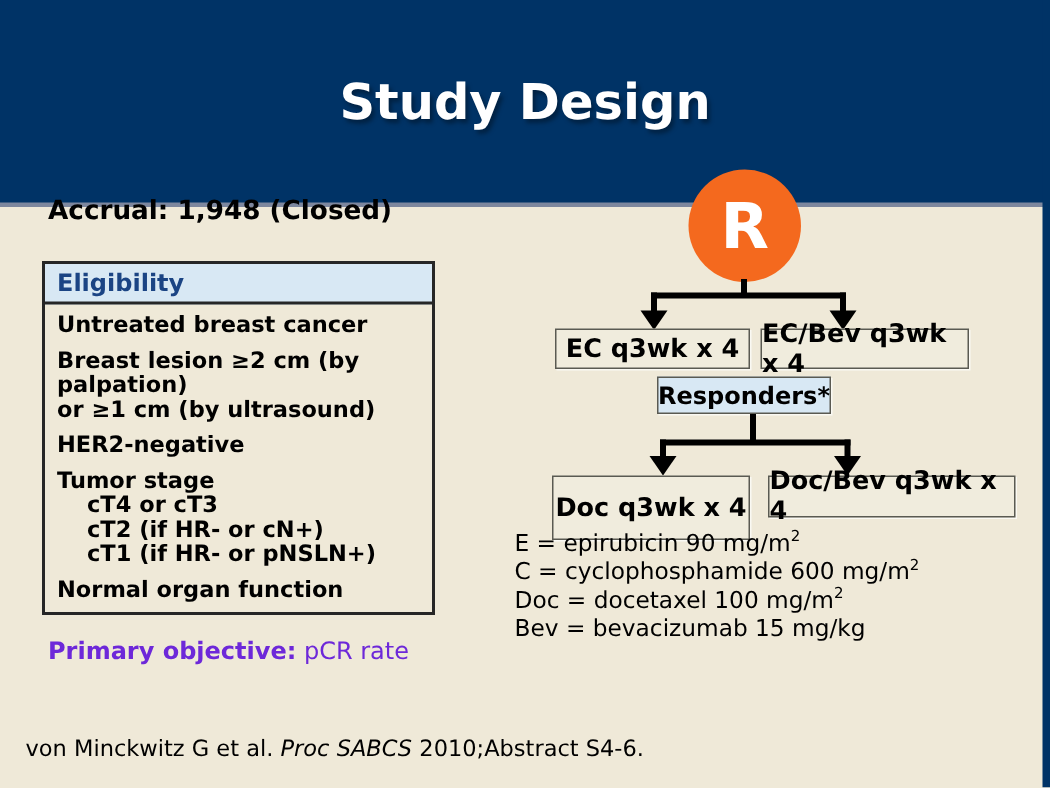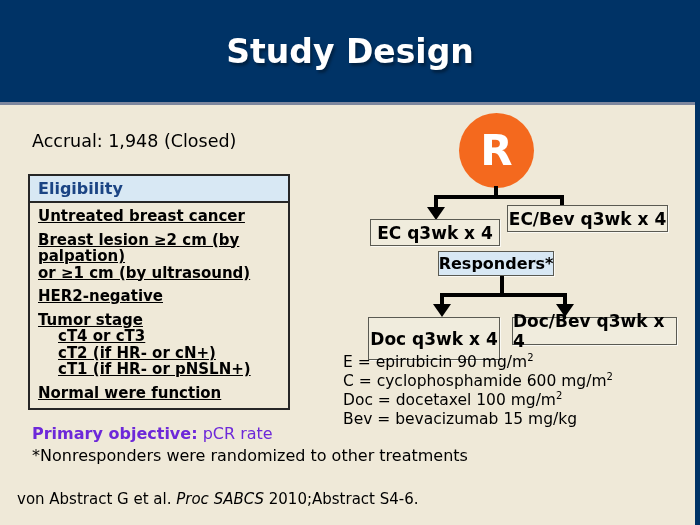--- a/index.html
+++ b/index.html
@@ -11,32 +11,32 @@
     --box-border:#5a5a52;
     --elig-border:#262626;
     --elig-header-text:#1b4484;
     --header-rule:#7d879e;
   }
   *{margin:0;padding:0;box-sizing:border-box;}
   html,body{width:700px;height:525px;}
   body{font-family:"DejaVu Sans","Liberation Sans",sans-serif;background:var(--body-cream);}
   .slide{position:relative;width:700px;height:525px;background:var(--body-cream);overflow:hidden;}
 
-  .header{position:absolute;left:0;top:0;width:700px;height:105px;background:var(--header-navy);
+  .header{position:absolute;left:0;top:0;width:700px;height:138px;background:var(--header-navy);
     border-bottom:3px solid var(--header-rule);display:flex;align-items:center;justify-content:center;}
   .title{color:#ffffff;font-size:33px;font-weight:bold;text-shadow:2px 3px 3px rgba(0,0,0,.35);}
 
   .right-strip{position:absolute;right:0;top:0;width:5px;height:525px;background:var(--header-navy);}
 
-  .accrual{position:absolute;left:32px;top:131px;font-size:17.5px;font-weight:normal;color:#000;}
+  .accrual{position:absolute;left:32px;top:131px;font-size:17.5px;font-weight:bold;color:#000;}
 
   .elig-box{position:absolute;left:28px;top:174px;width:262px;border:2px solid var(--elig-border);background:var(--body-cream);}
   .elig-header{background:var(--light-blue);color:var(--elig-header-text);font-weight:bold;font-size:16px;
     line-height:19px;padding:3px 8px;border-bottom:2px solid var(--elig-border);}
-  .elig-body{padding:5px 8px 7px 8px;text-decoration:underline;}
+  .elig-body{padding:5px 8px 7px 8px;}
   .elig-item{margin-bottom:7px;}
   .elig-item:last-child{margin-bottom:0;}
   .elig-line{font-size:15px;font-weight:bold;color:#000;line-height:16.5px;}
   .elig-line.ind{margin-left:20px;}
 
   .r-circle{position:absolute;left:459px;top:113px;width:75px;height:75px;border-radius:50%;
     background:var(--accent-orange);display:flex;align-items:center;justify-content:center;}
   .r-circle span{color:#fff;font-size:42px;font-weight:bold;line-height:1;}
 
   .vline{position:absolute;width:4px;background:var(--line-black);}
@@ -84,38 +84,38 @@
         <div class="elig-item">
           <div class="elig-line">HER2-negative</div>
         </div>
         <div class="elig-item">
           <div class="elig-line">Tumor stage</div>
           <div class="elig-line ind">cT4 or cT3</div>
           <div class="elig-line ind">cT2 (if HR- or cN+)</div>
           <div class="elig-line ind">cT1 (if HR- or pNSLN+)</div>
         </div>
         <div class="elig-item">
-          <div class="elig-line">Normal were function</div>
+          <div class="elig-line">Normal organ function</div>
         </div>
       </div>
   </div>
 
   <div class="r-circle">
     <span>R</span>
   </div>
 
   <div class="vline" style="left:494px;top:186px;height:12px;"></div>
   <div class="hline" style="left:434px;top:195px;width:130px;"></div>
   <div class="vline" style="left:434px;top:195px;height:13px;"></div>
   <div class="vline" style="left:560px;top:195px;height:13px;"></div>
   <div class="arrow-down" style="left:427px;top:207px;"></div>
   <div class="arrow-down" style="left:553px;top:207px;"></div>
 
   <div class="flow-box" style="left:370px;top:219px;width:130px;height:27px;">EC q3wk x 4</div>
-  <div class="flow-box" style="left:507px;top:205px;width:161px;height:27px;">EC/Bev q3wk x 4</div>
+  <div class="flow-box" style="left:507px;top:219px;width:139px;height:27px;">EC/Bev q3wk x 4</div>
 
   <div class="flow-box blue" style="left:438px;top:251px;width:116px;height:25px;">Responders*</div>
 
   <div class="vline" style="left:500px;top:276px;height:19px;"></div>
   <div class="hline" style="left:440px;top:293px;width:127px;"></div>
   <div class="vline" style="left:440px;top:293px;height:12px;"></div>
   <div class="vline" style="left:563px;top:293px;height:12px;"></div>
   <div class="arrow-down" style="left:433px;top:304px;"></div>
   <div class="arrow-down" style="left:556px;top:304px;"></div>
 
@@ -126,19 +126,18 @@
       <div class="legend-line">E = epirubicin 90 mg/m<sup>2</sup></div>
       <div class="legend-line">C = cyclophosphamide 600 mg/m<sup>2</sup></div>
       <div class="legend-line">Doc = docetaxel 100 mg/m<sup>2</sup></div>
       <div class="legend-line">Bev = bevacizumab 15 mg/kg</div>
     </div>
 
   <div class="objective">
     <span class="obj-label">Primary objective:</span><span> pCR rate</span>
   </div>
 
-  <div class="footnote">*Nonresponders were randomized to other treatments</div>
 
   <div class="citation">
-    <span>von Abstract G et al. </span><span class="it">Proc SABCS</span><span> 2010;Abstract S4-6.</span>
+    <span>von Minckwitz G et al. </span><span class="it">Proc SABCS</span><span> 2010;Abstract S4-6.</span>
   </div>
 
 </div>
 
 </body></html>

